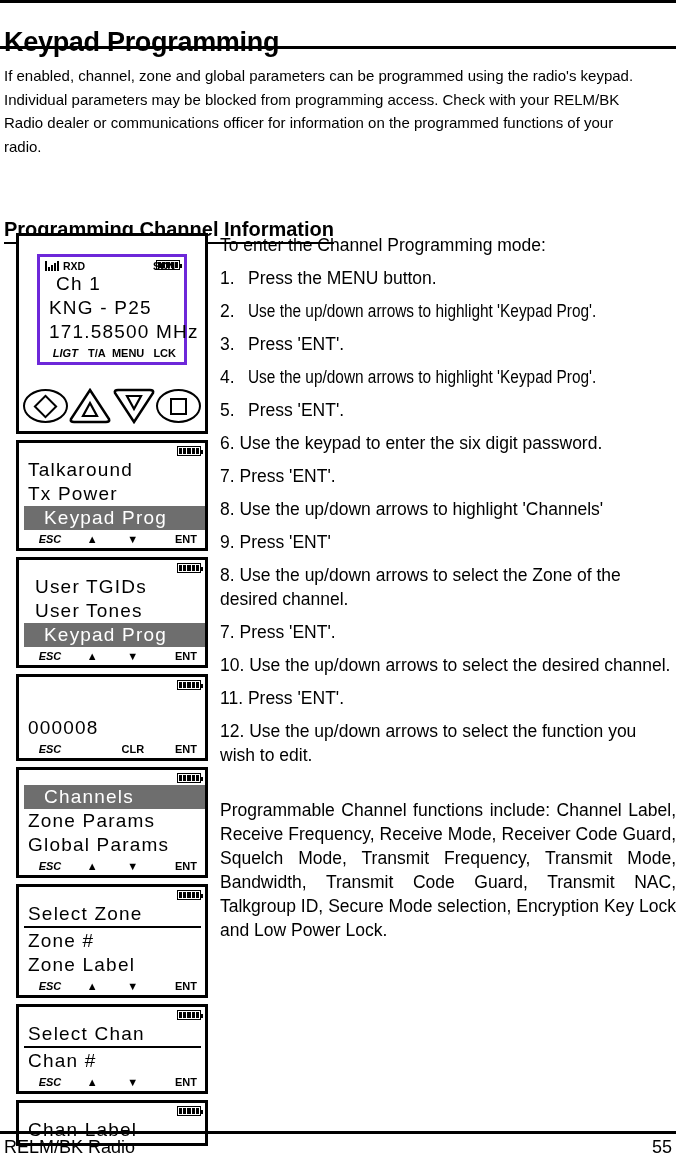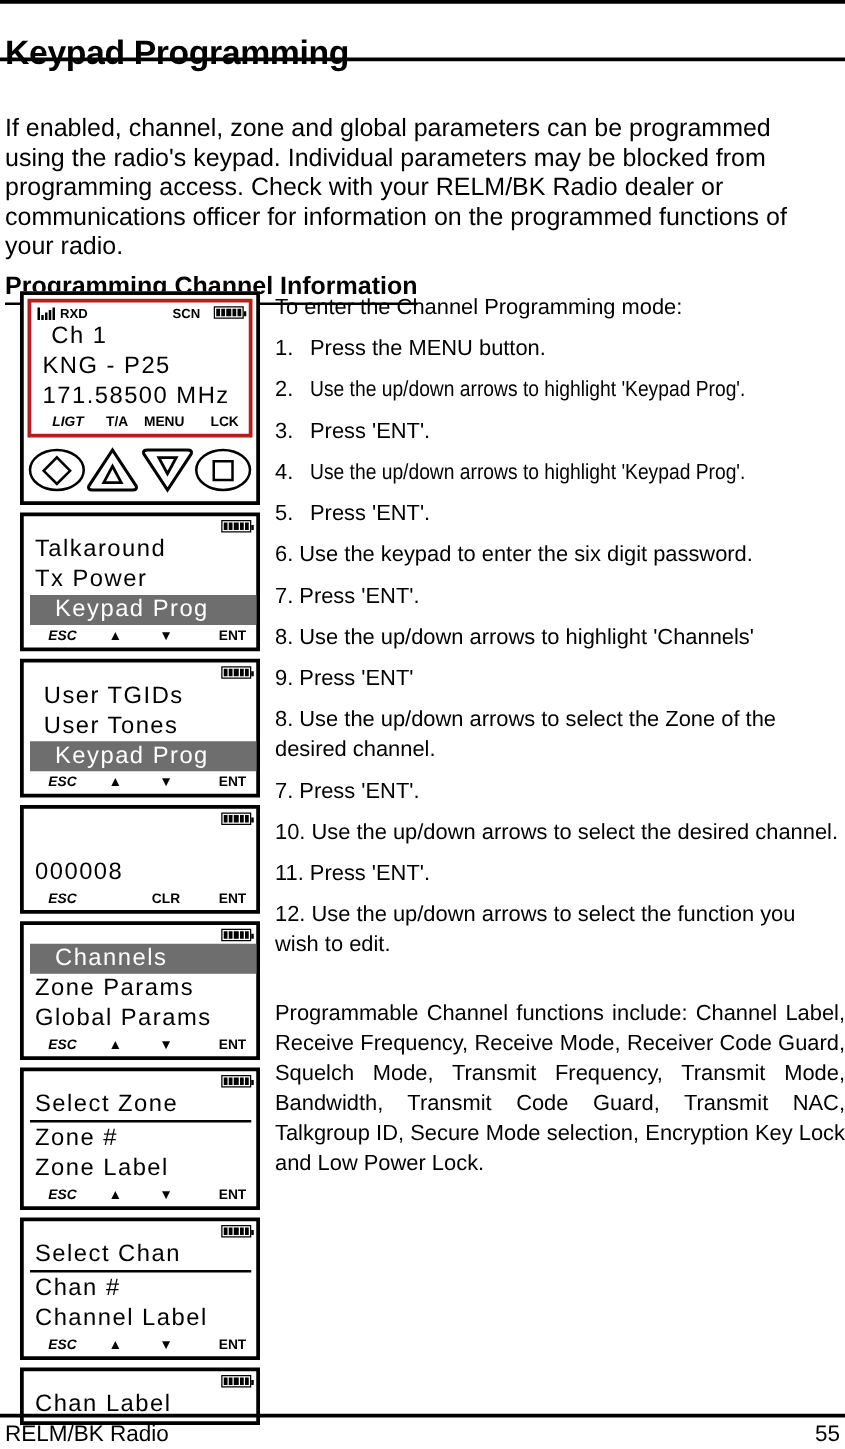--- a/index.html
+++ b/index.html
@@ -48,23 +48,23 @@
     top: 46px;
     width: 676px;
     height: 3px;
     background: #000;
   }
 
   
   .intro {
     position: absolute;
     left: 4px;
-    top: 72px;
+    top: 49px;
     width: 650px;
-    font-size: 20px;
+    font-size: 15px;
     line-height: 23.5px;
   }
 
   
   .section-head {
     position: absolute;
     left: 4px;
     top: 200px;
     font-size: 20px;
     font-weight: bold;
@@ -188,22 +188,22 @@
     align-items: center;
   }
   .softkeys span { text-align: center; }
   .sk1 { width: 26%; text-align: right; padding-left: 2px; font-style: italic; }
   .sk2 { width: 24%; }
   .sk3 { width: 24%; }
   .sk4 { width: 26%; text-align: right !important; padding-right: 2px; }
 
   
   .radio-top .lcd-frame {
-    border: 3px solid #b91c1c;
-    margin: 3px;
+    border: 3px solid #6d28d9;
+    margin: 18px;
     box-sizing: border-box;
   }
   .keypad {
     display: flex;
     justify-content: space-around;
     align-items: center;
     height: 46px;
     padding: 0 4px 2px 4px;
   }
 
@@ -485,21 +485,20 @@
           <span class="batt">
               <i></i>
               <i></i>
               <i></i>
               <i></i>
               <i></i>
             </span>
         </div>
         <div class="lcd-line underlined">Select Chan</div>
         <div class="lcd-line">Chan #</div>
-        <div class="lcd-line">Channel Label</div>
         <div class="softkeys">
           <span class="sk1">ESC</span>
           <span class="sk2">▲</span>
           <span class="sk3">▼</span>
           <span class="sk4">ENT</span>
         </div>
       </div>
     </div>
 
     <div class="device">

